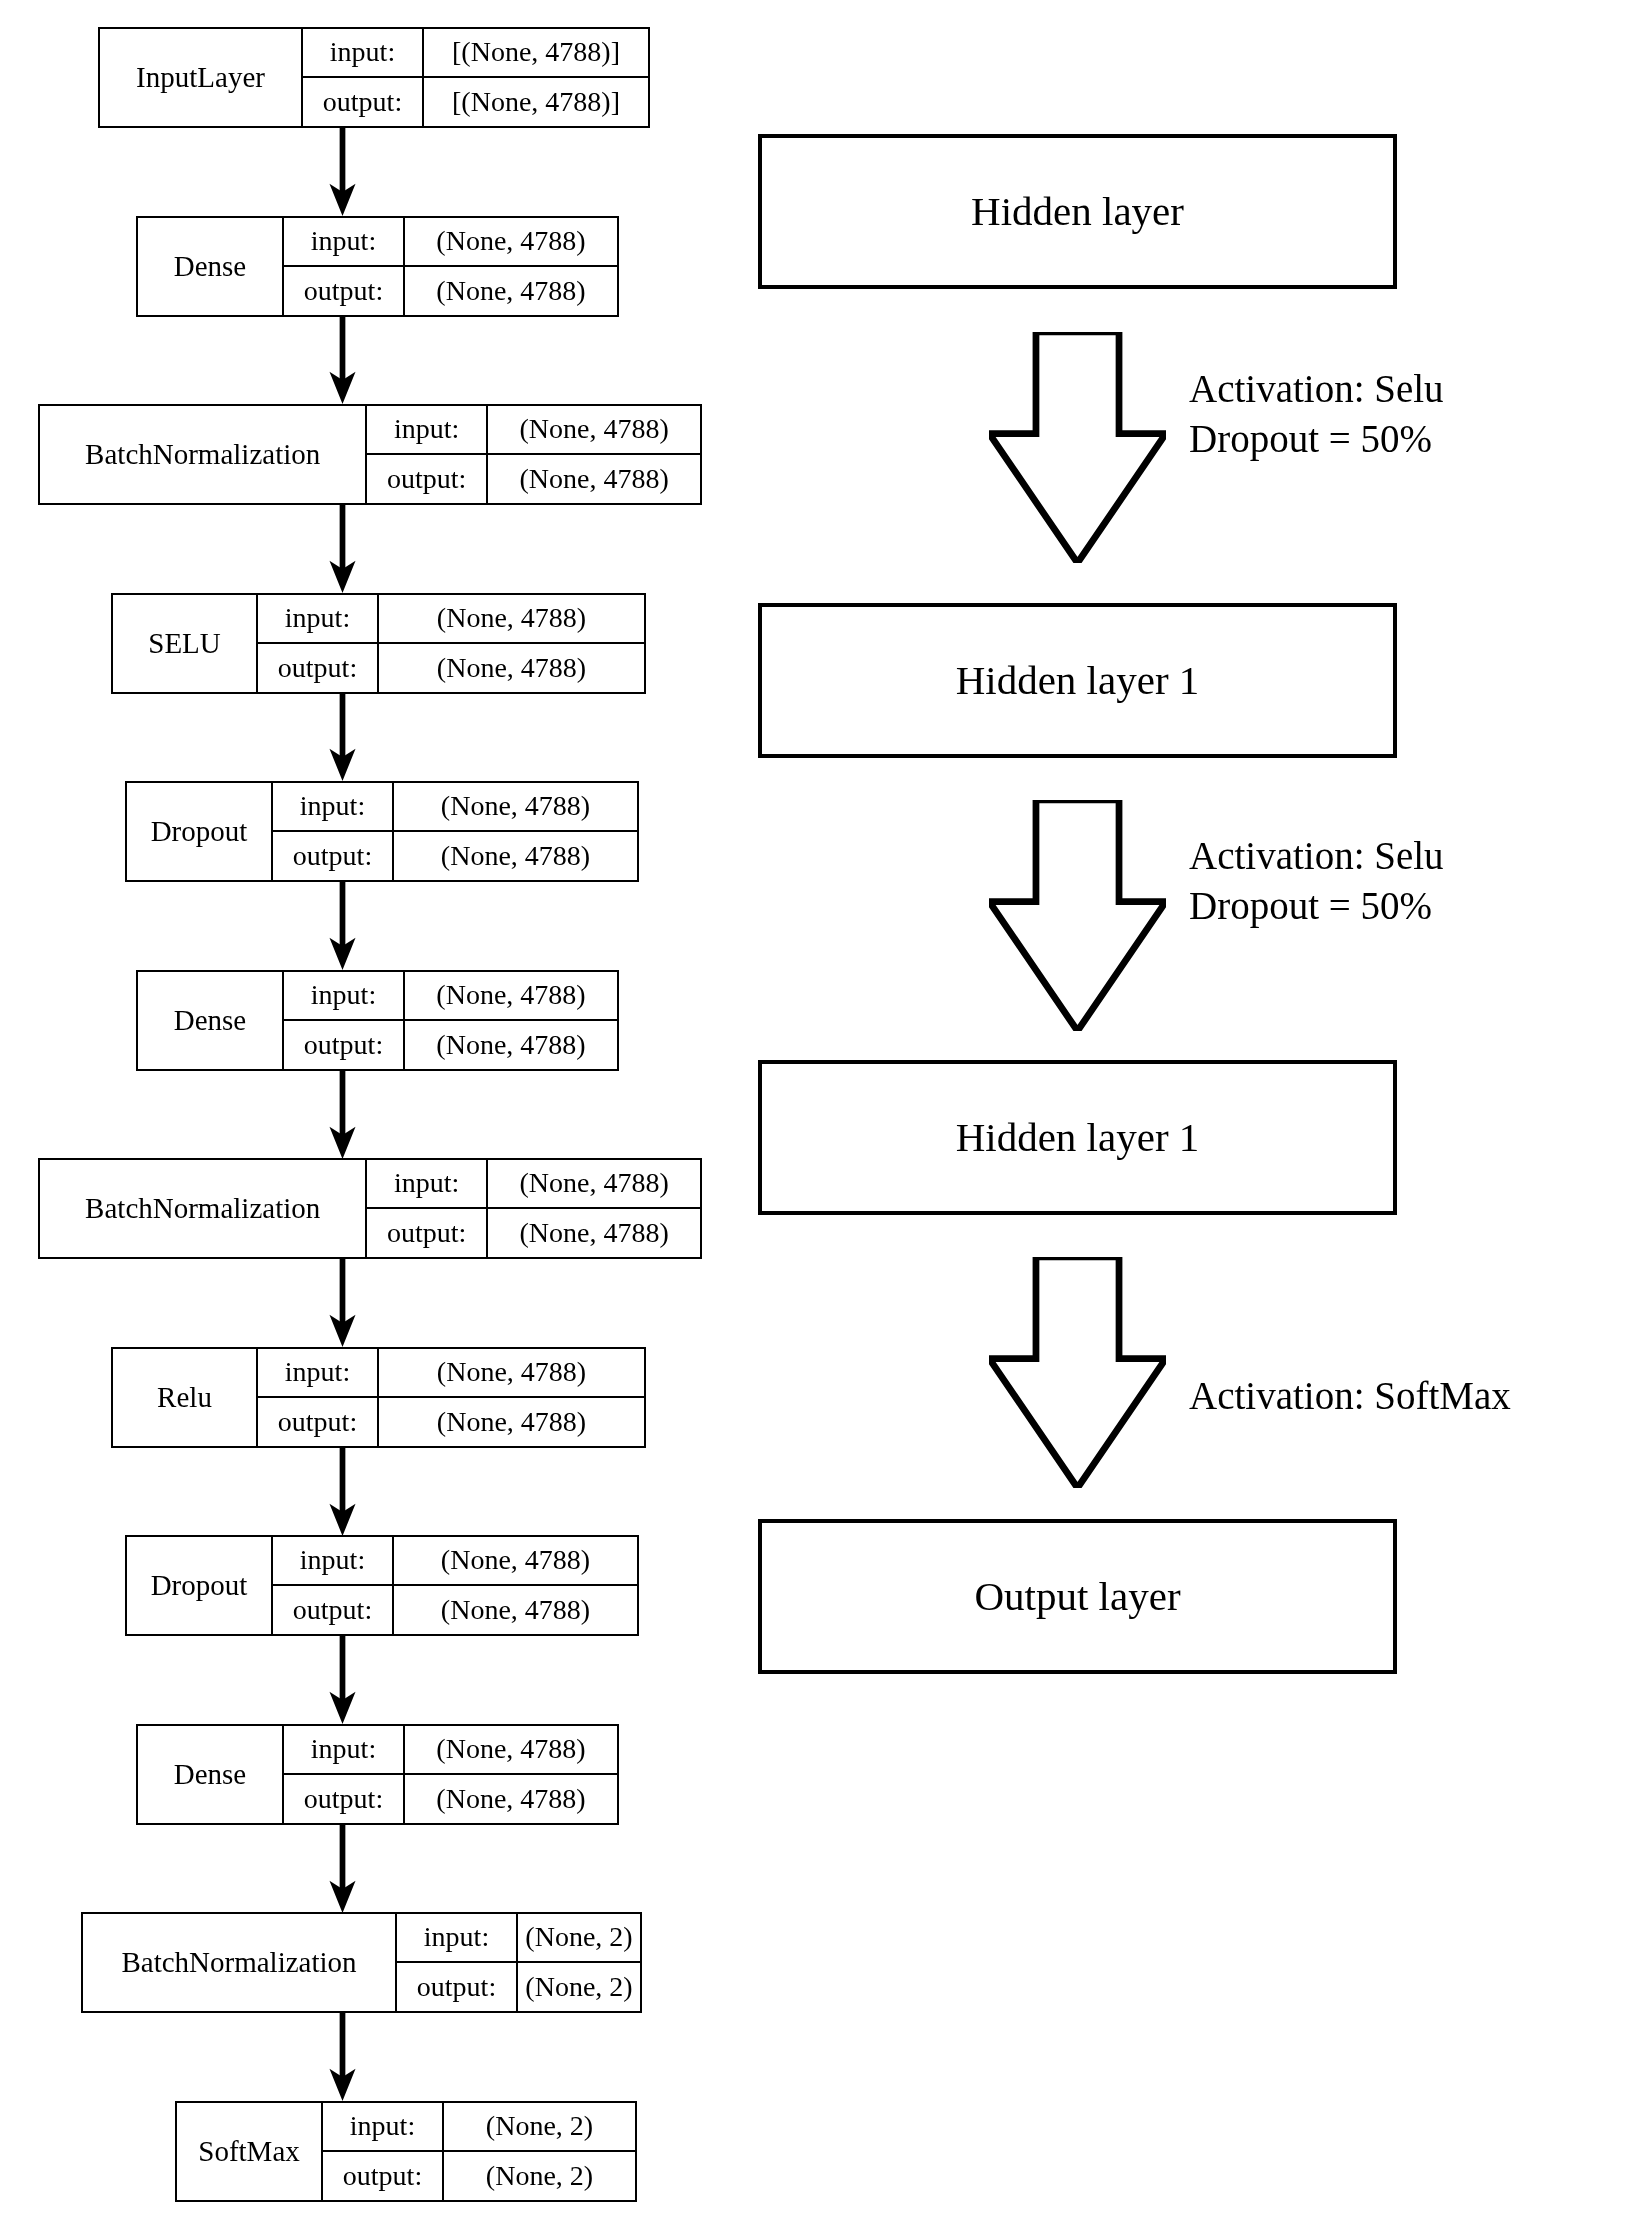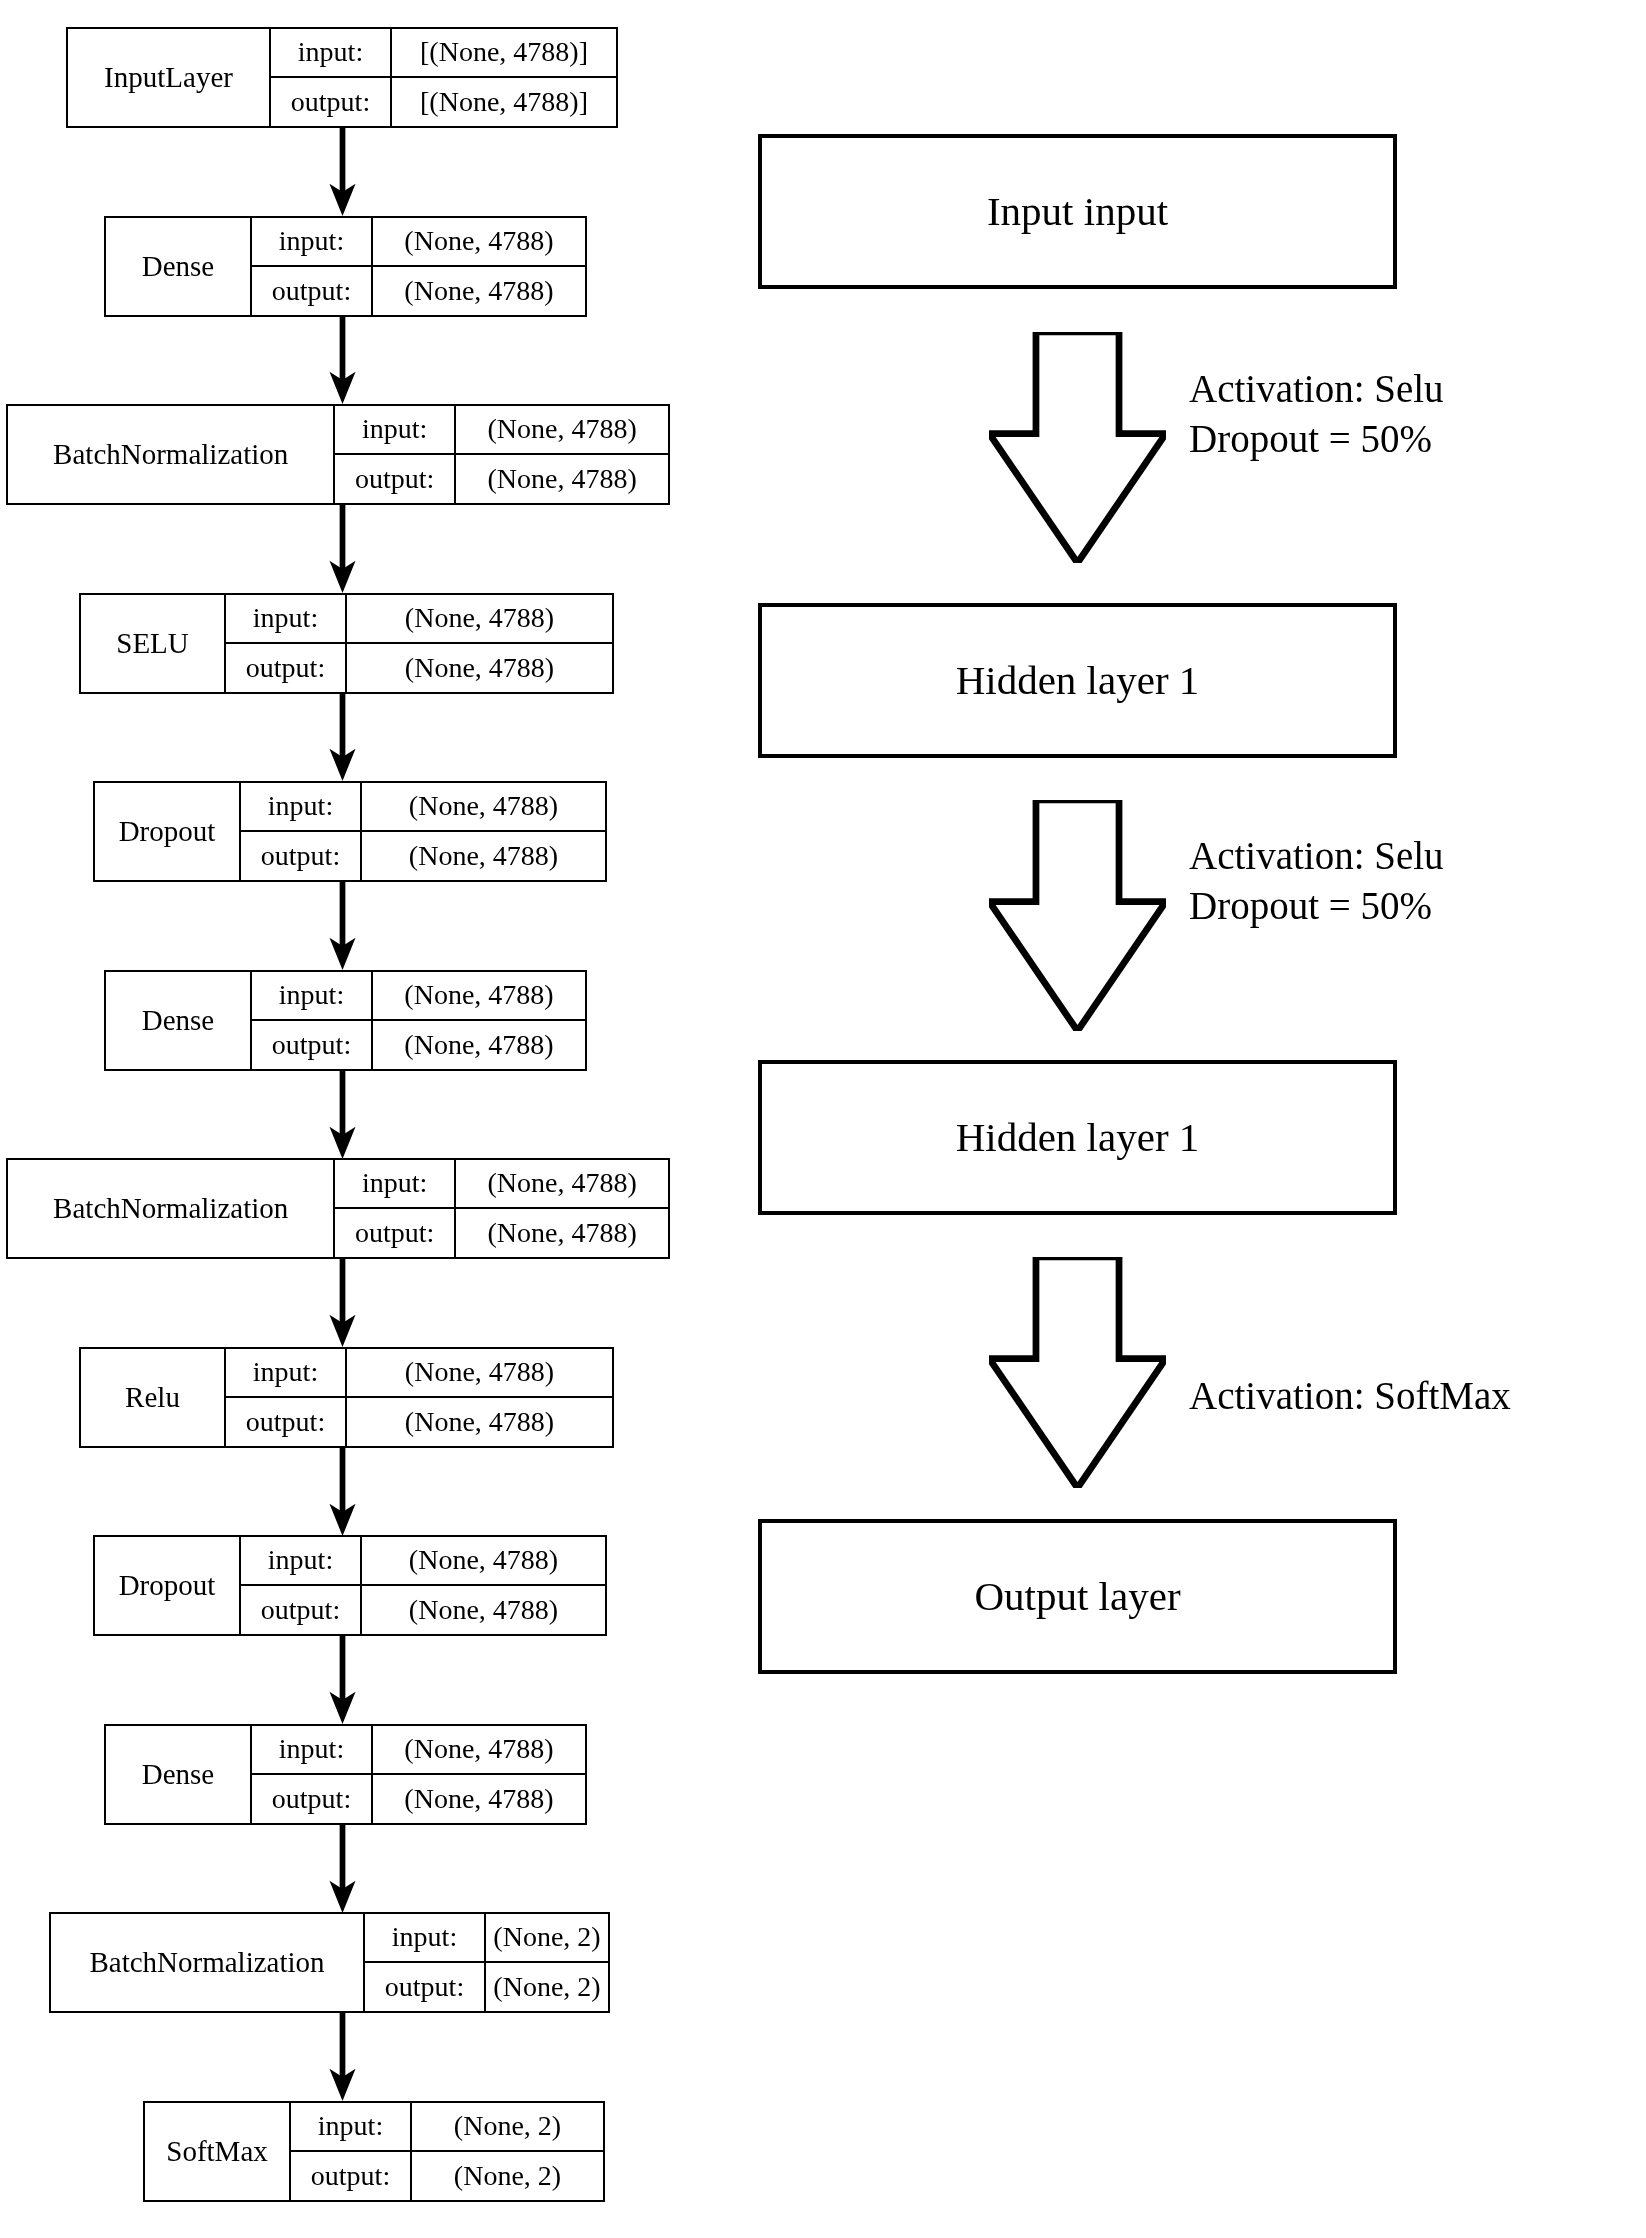--- a/index.html
+++ b/index.html
@@ -20,20 +20,21 @@
 
   
   .layer-node {
     position: absolute;
     box-sizing: border-box;
     border: 2.6px solid #000;
     background: #ffffff;
     display: flex;
     flex-direction: row;
     align-items: stretch;
+    margin-left: 32px;
   }
   .node-name {
     box-sizing: border-box;
     display: flex;
     align-items: center;
     justify-content: center;
     text-align: center;
     font-size: 29px;
     line-height: 1.05;
     padding: 0 6.2px;
@@ -340,21 +341,21 @@
           <div class="shape-row bottom">
             <div class="shape-key" style="width: 121px;">output:</div>
             <div class="shape-val">(None, 2)</div>
           </div>
         </div>
       </div>
     </div>
 
   <div id="schematic-column">
       <div class="block-box" style="left: 758px; top: 134px; width: 639px; height: 155px;">
-        <span class="block-label">Input input</span>
+        <span class="block-label">Hidden layer</span>
       </div>
       <div class="block-box" style="left: 758px; top: 603px; width: 639px; height: 155px;">
         <span class="block-label">Hidden layer 1</span>
       </div>
       <div class="block-box" style="left: 758px; top: 1060px; width: 639px; height: 155px;">
         <span class="block-label">Hidden layer 1</span>
       </div>
       <div class="block-box" style="left: 758px; top: 1519px; width: 639px; height: 155px;">
         <span class="block-label">Output layer</span>
       </div>

